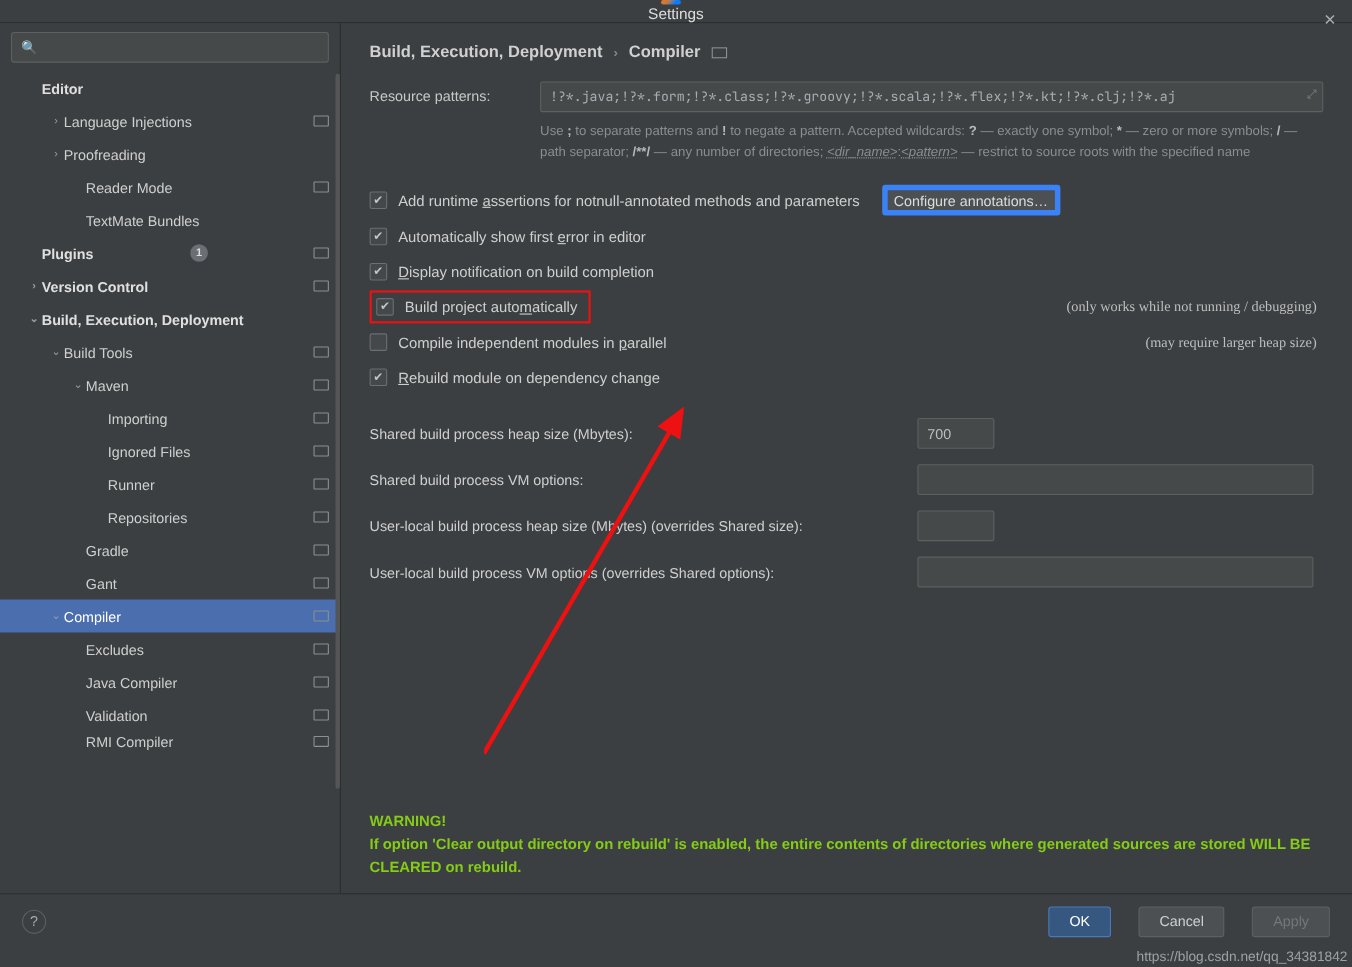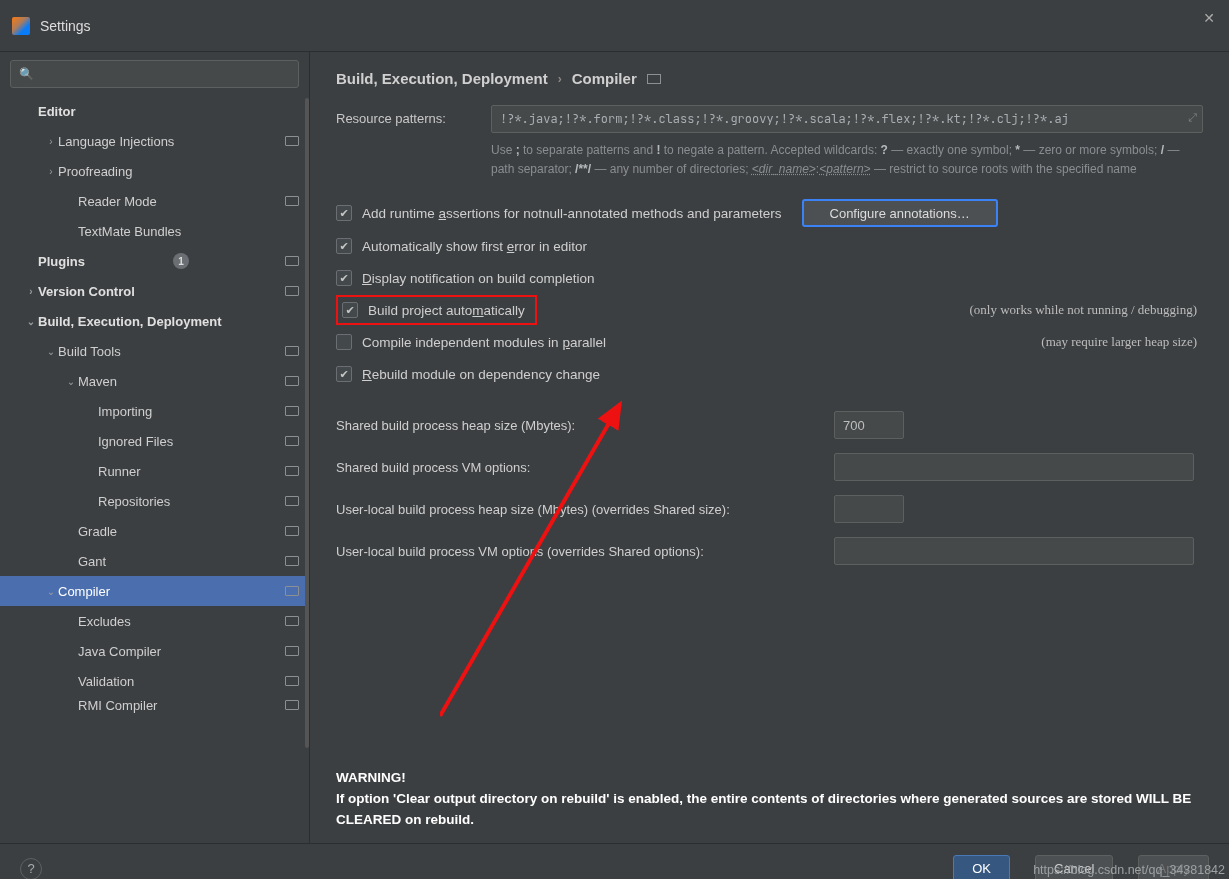--- a/index.html
+++ b/index.html
@@ -6,23 +6,24 @@
   body {
     font-family: "Segoe UI", Arial, sans-serif;
     font-size: 13px;
     background: #3c3f41;
     color: #bbbbbb;
     width: 1229px; height: 879px;
     overflow: hidden;
     user-select: none;
   }
   .titlebar {
-    height: 52px; display: flex; align-items: center;
+    height: 21px; display: flex; align-items: center;
     padding: 0 12px; border-bottom: 1px solid #2b2d2e;
     position: relative;
+    flex-direction: column;
   }
   .titlebar .logo {
     width: 18px; height: 18px; margin-right: 10px;
     background: linear-gradient(135deg, #f97a12, #b07b58 40%, #087cfa 70%);
     border-radius: 2px;
   }
   .titlebar .title { font-size: 14px; color: #dddddd; }
   .titlebar .close { position: absolute; right: 14px; top: 10px; color: #aaa; font-size: 14px; cursor: pointer; }
   .body { display: flex; height: calc(100% - 38px - 50px); }
   .sidebar {
@@ -86,35 +87,35 @@
   .ck-row2 { display:flex; align-items:center; height: 34px; }
   .chk {
     width: 16px; height: 16px; border: 1px solid #6b6e72; border-radius: 2px;
     background: #43494a; margin-right: 10px; display:inline-flex; align-items:center; justify-content:center;
     color: #c5c5c5; font-size: 11px; line-height:1;
   }
   .chk.on::after { content: "✔"; }
   .ck-lbl { color: #cfcfcf; font-size: 13.5px; }
   .ck-lbl .mn { text-decoration: underline; }
   .btn-ann {
-    margin-left: 20px; height: 28px; padding: 0 26px; border: 2px solid #3b82f6;
+    margin-left: 20px; height: 28px; padding: 0 6px; border: 5px solid #3b82f6;
     background: #4c5052; color: #dcdcdc; border-radius: 3px; font-size: 13px;
   }
   .aside { color: #bdbdbd; margin-left: auto; padding-right: 6px; font-family: Liberation Serif, serif;}
   .hl-box { border: 2px solid #e11; padding: 2px 10px 2px 4px; display:inline-flex; align-items:center; height:30px;}
   .frm { margin-top: 14px; }
   .frm-row { display:flex; align-items:center; height: 42px; }
   .frm-lbl { width: 498px; color: #cfcfcf; }
   .txt {
     height: 28px; background:#45494a; border:1px solid #5e6060; color:#bebebe;
     padding: 0 8px; border-radius:2px; font-size:13px;
   }
   .txt.sm { width: 70px; }
   .txt.lg { width: 360px; }
-  .warn { margin-top: auto; padding-top: 20px; color:#ffffff; font-size: 13.5px; line-height:1.55;}
+  .warn { margin-top: auto; padding-top: 20px; color:#84cc16; font-size: 13.5px; line-height:1.55;}
   .warn .wt { font-weight:700; }
   .bottom {
     height: 50px; border-top: 1px solid #2b2d2e;
     display:flex; align-items:center; padding: 0 20px;
   }
   .help { width:22px; height:22px; border:1px solid #5e6060; border-radius:11px; color:#aaa; display:flex; align-items:center; justify-content:center; font-size:13px;}
   .bottom-btns { margin-left:auto; display:flex; gap:25px; }
   .bbtn { height: 28px; padding: 0 18px; border:1px solid #5e6060; border-radius:3px; background:#4c5052; color:#d0d0d0; font-size:13px;}
   .bbtn.primary { background:#365880; border-color:#4a79b8; color:#fff; }
   .bbtn.dis { color:#777; }

